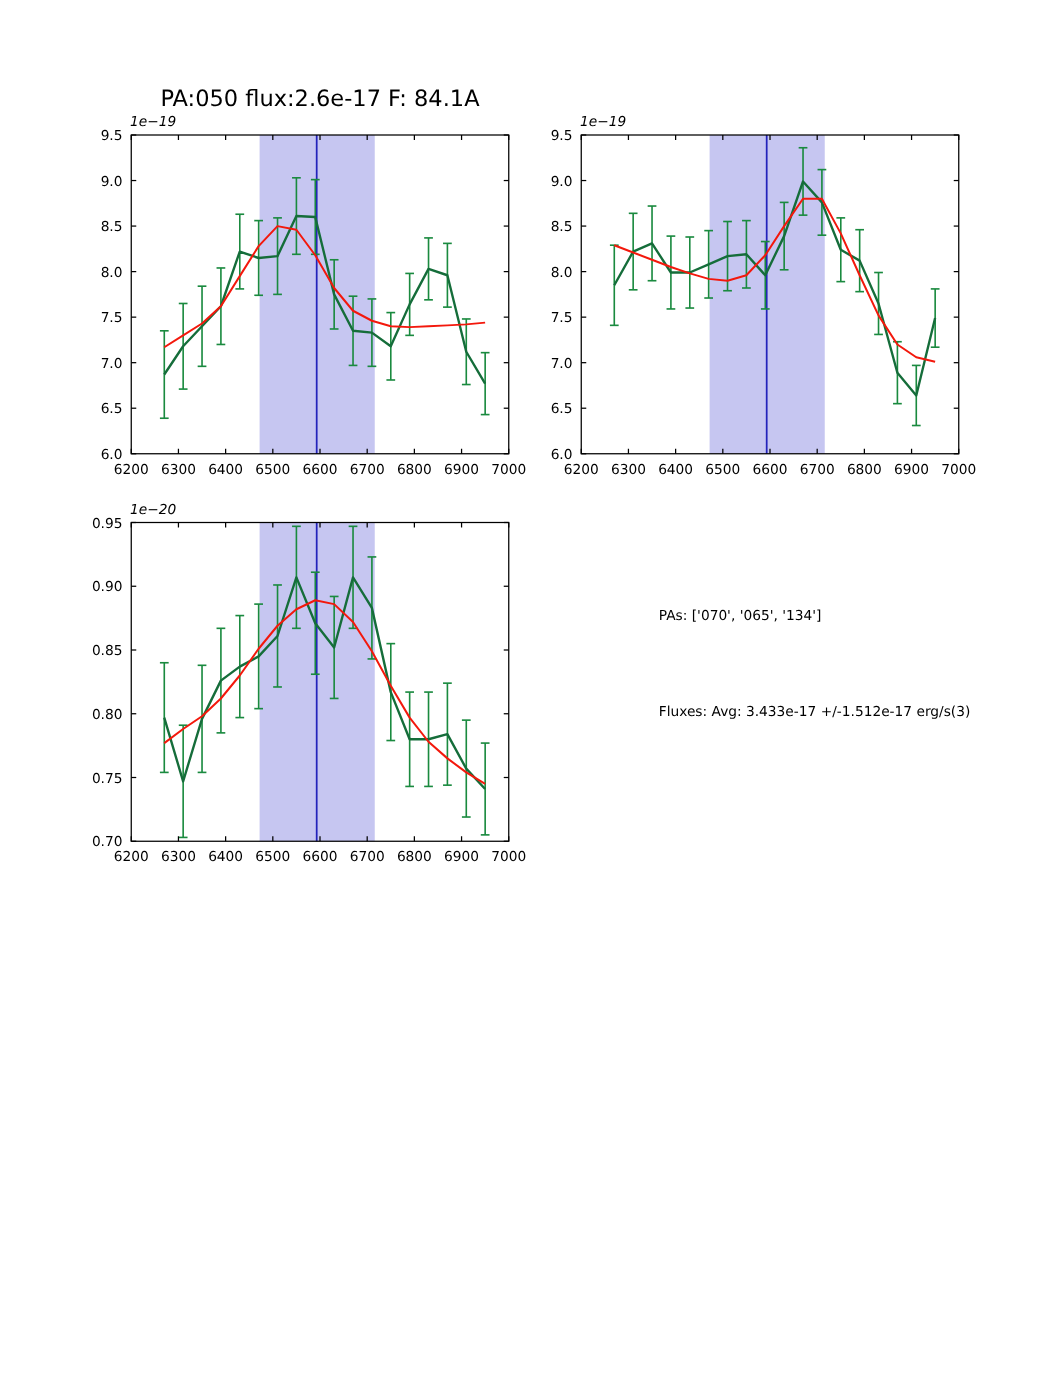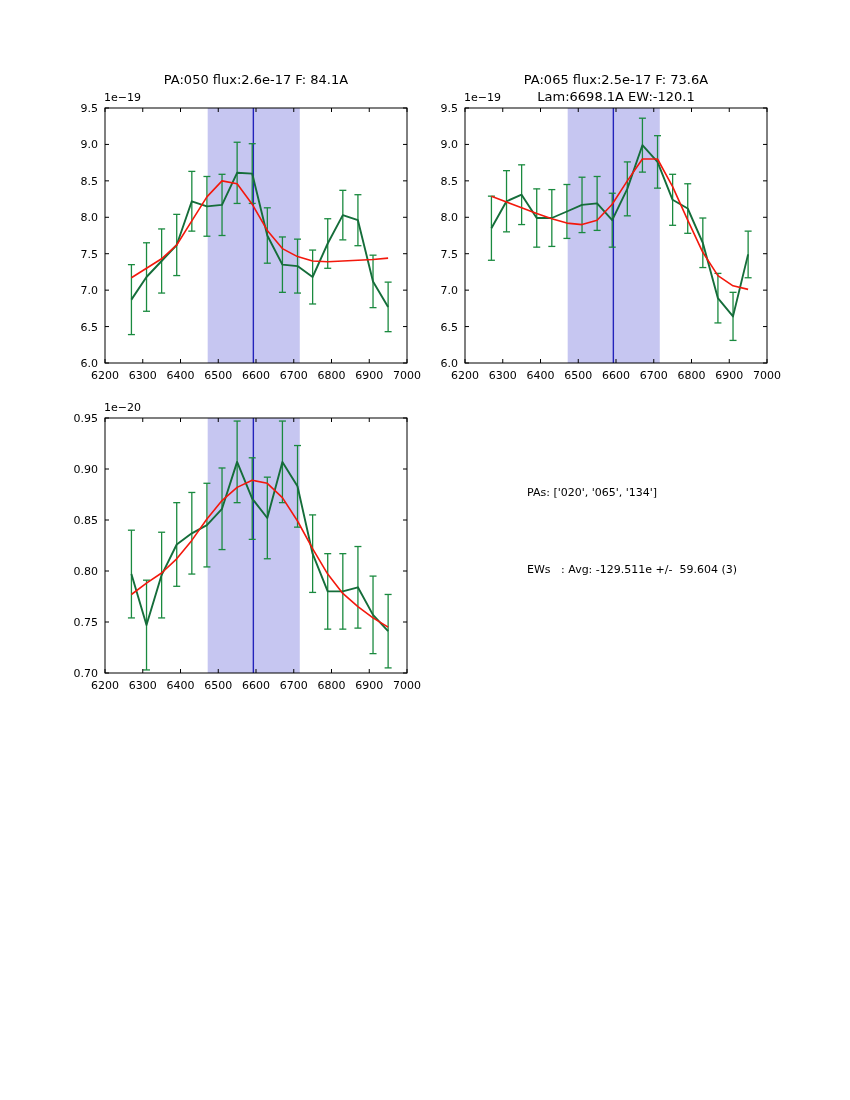--- a/index.html
+++ b/index.html
@@ -4,27 +4,27 @@
 <style>
   html,body{margin:0;padding:0;}
   body{
     width:850px;height:1100px;background:#ffffff;position:relative;
     font-family:"DejaVu Sans","Liberation Sans",sans-serif;color:#000;
   }
   #figure-page{position:absolute;left:0;top:0;width:850px;height:1100px;background:#ffffff;}
   #fig-svg{position:absolute;left:0;top:0;}
   .chart-title{
     position:absolute;width:320px;text-align:center;
-    font-size:13px;line-height:17px;color:#000;
+    font-size:18px;line-height:17px;color:#000;
   }
   #title-1,#title-2{top:71px;}
   #title-1{left:96px;}
   #title-2{left:456px;}
   #title-3{left:96px;top:381px;}
-  .axis-offset{position:absolute;font-size:11px;color:#000;}
+  .axis-offset{position:absolute;font-size:11px;color:#000;font-style:italic;}
   #offset-1{left:104px;top:91px;}
   #offset-2{left:464px;top:91px;}
   #offset-3{left:104px;top:401px;}
   #stats-panel{
     position:absolute;left:527px;top:429px;
     font-size:11px;line-height:25.5px;white-space:pre;color:#000;
   }
 </style>
 </head>
 <body>
@@ -378,27 +378,23 @@
           <text x="98" y="524" text-anchor="end">0.85</text>
           <text x="98" y="472.99999999999994" text-anchor="end">0.90</text>
           <text x="98" y="422" text-anchor="end">0.95</text>
         </g>
       </g>
     </svg>
 
   <div class="chart-title" id="title-1">
     <div>PA:050 flux:2.6e-17 F: 84.1A</div>
   </div>
-  <div class="chart-title" id="title-2">
-    <div>PA:065 flux:2.5e-17 F: 73.6A</div>
-    <div>Lam:6698.1A EW:-120.1</div>
-  </div>
 
   <div class="axis-offset" id="offset-1">1e−19</div>
   <div class="axis-offset" id="offset-2">1e−19</div>
   <div class="axis-offset" id="offset-3">1e−20</div>
 
   <div id="stats-panel">
-    <div>PAs: ['020', '065', '134']</div>
-    <div>EWs   : Avg: -129.511e +/-  59.604 (3)</div>
+    <div>PAs: ['070', '065', '134']</div>
+    <div>Fluxes: Avg: 3.433e-17 +/-1.512e-17 erg/s(3)</div>
   </div>
 
 </div>
 
 </body></html>

